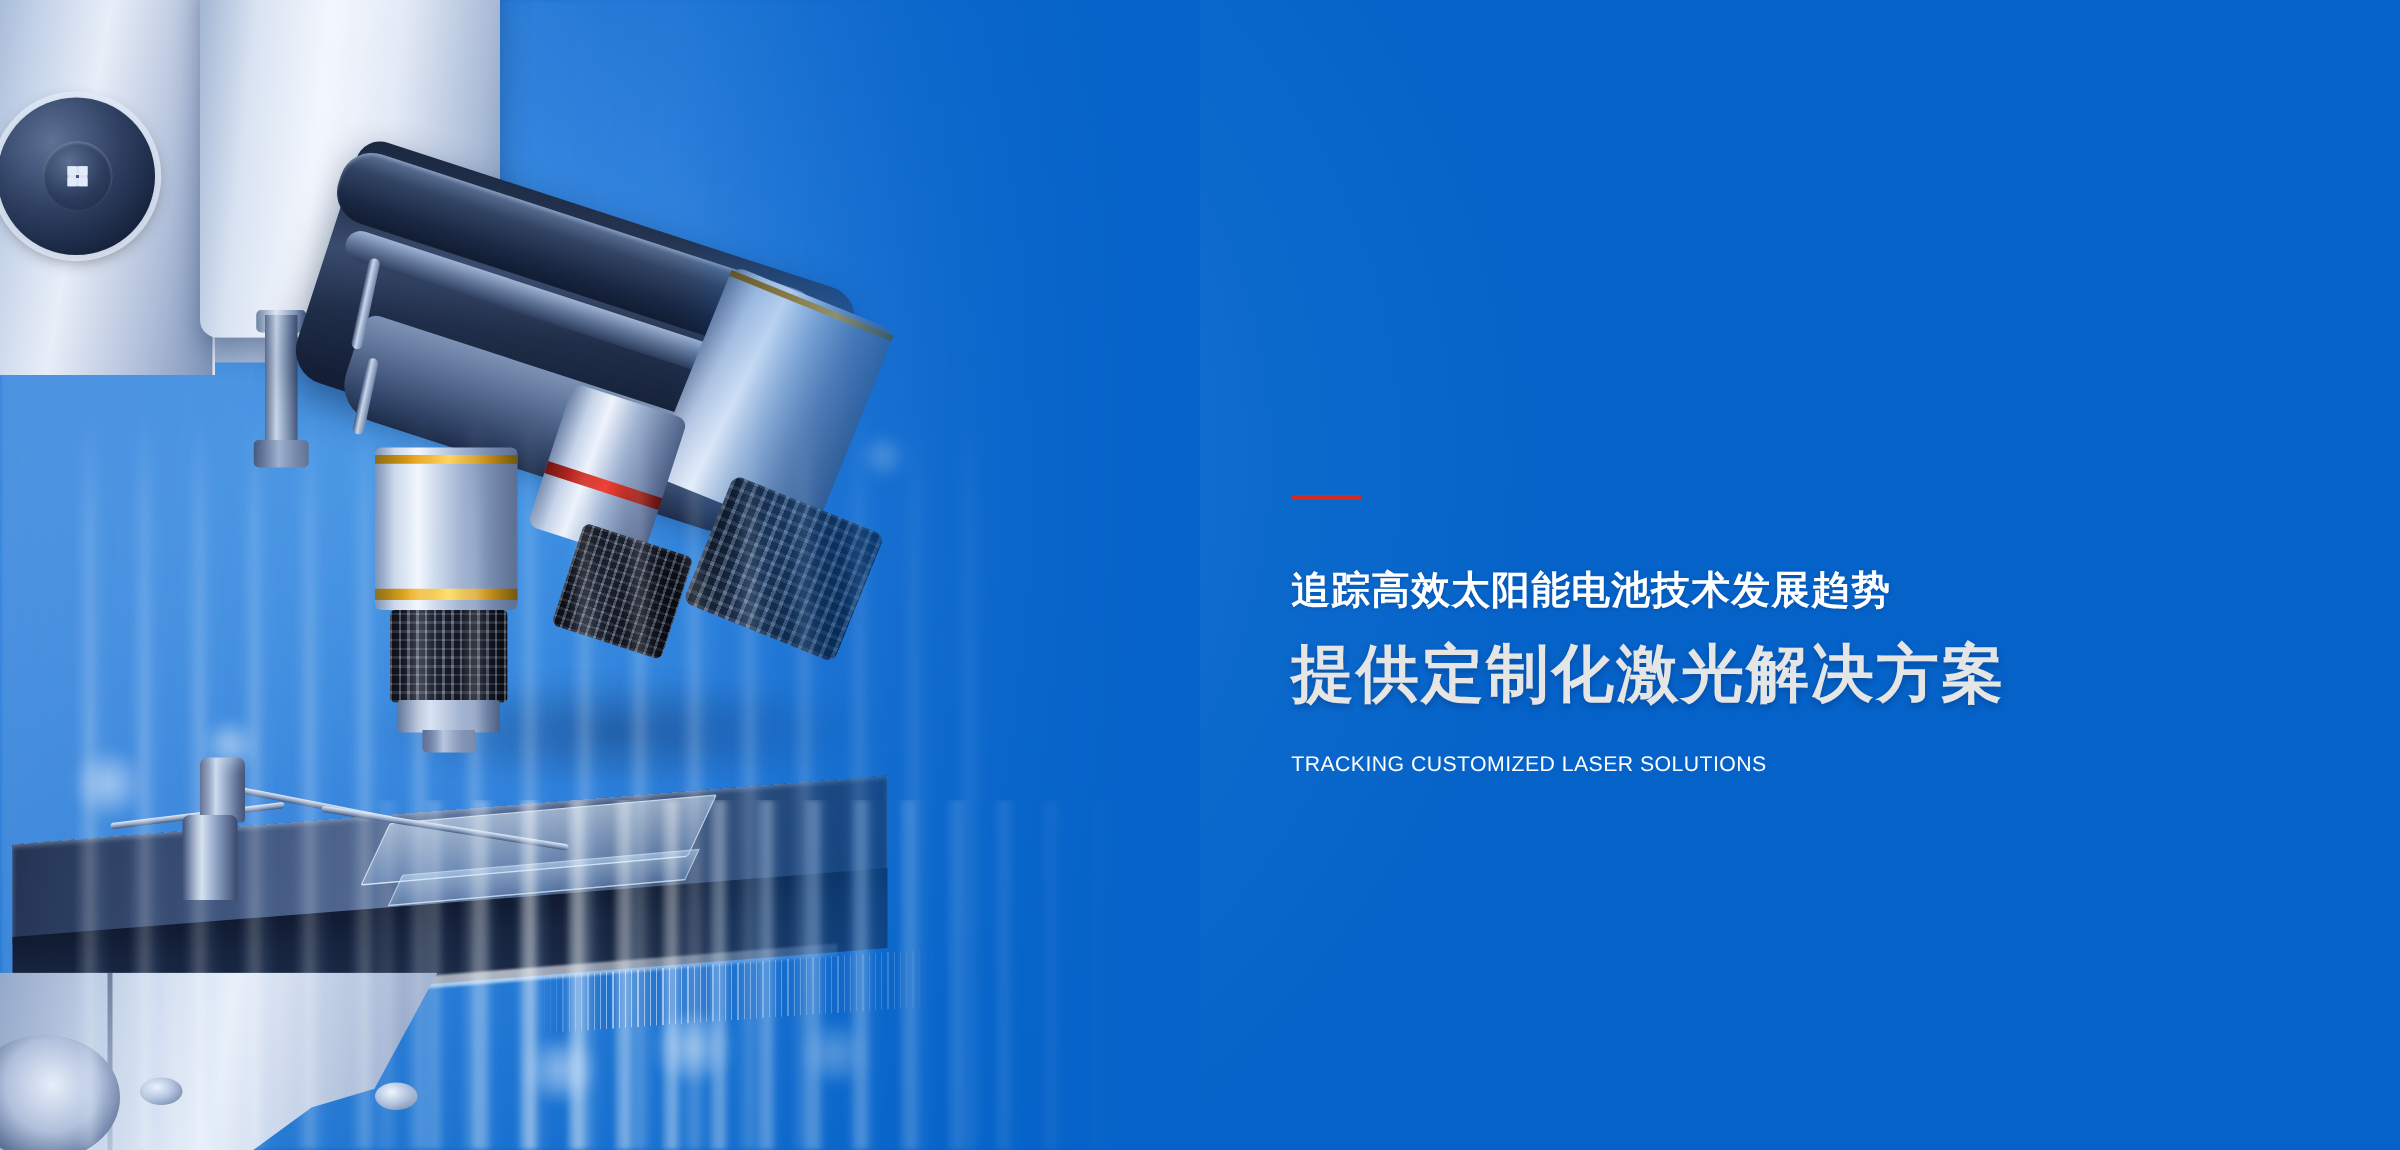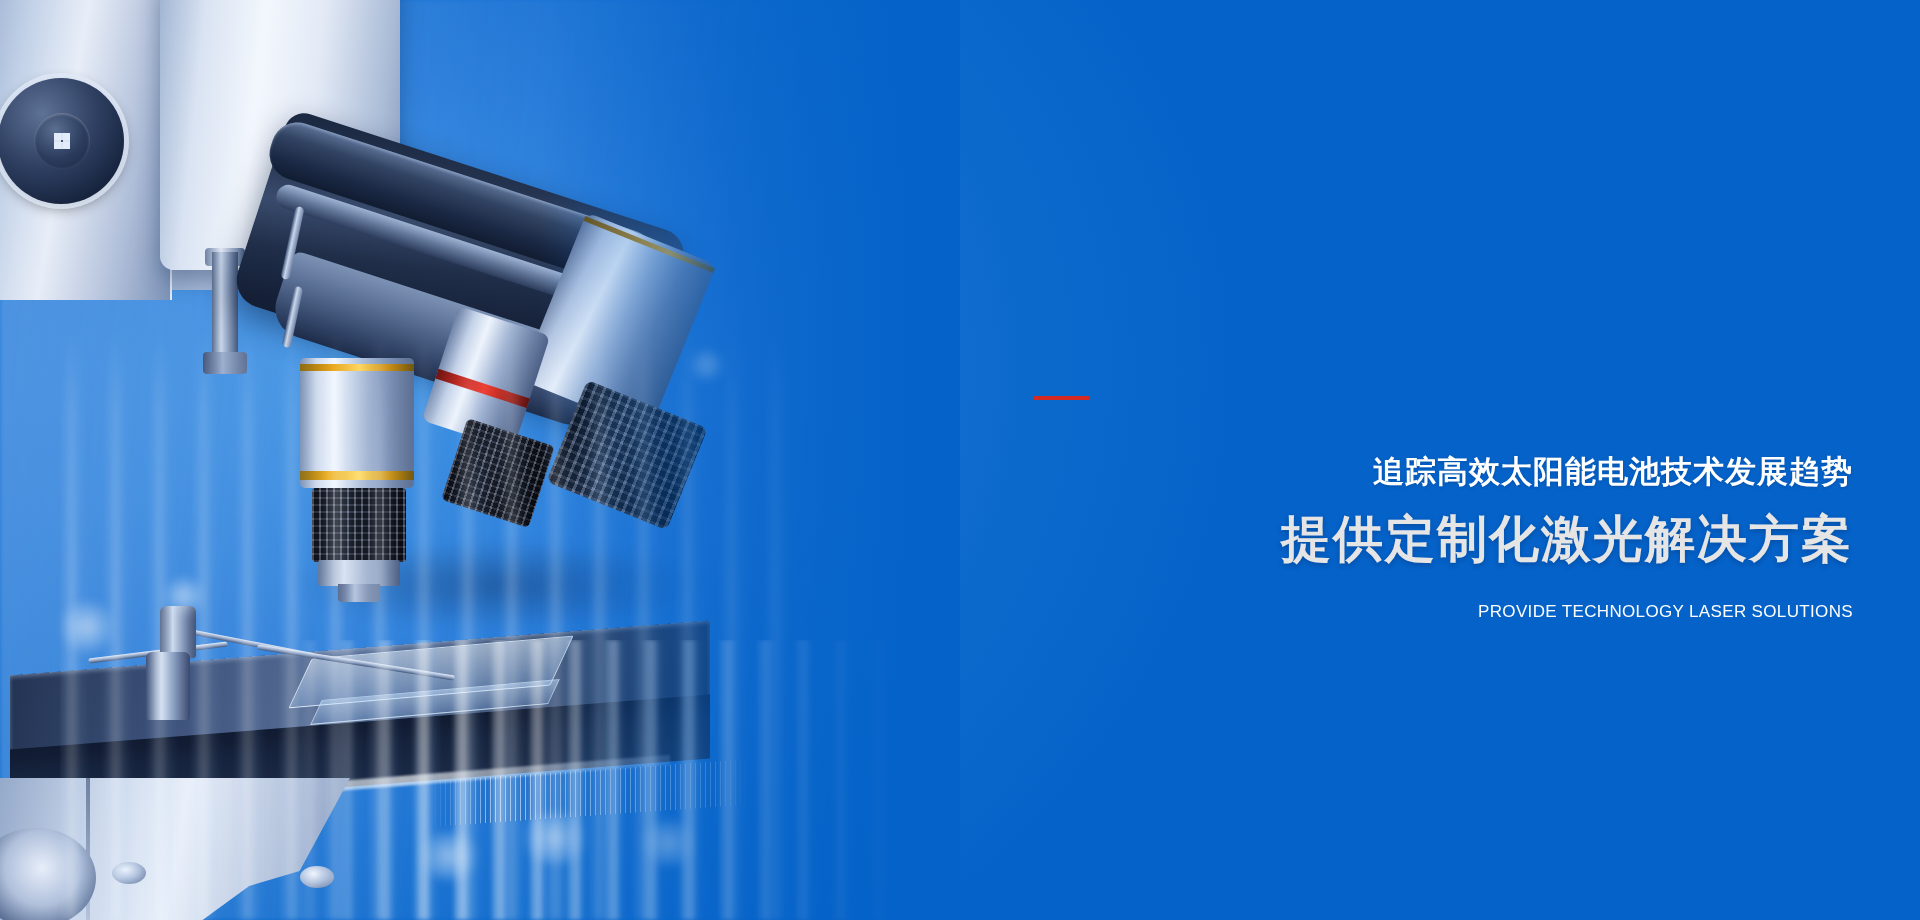--- a/index.html
+++ b/index.html
@@ -7,21 +7,20 @@
     padding: 0;
     background: #0562C8;
   }
   .stage {
     position: relative;
     width: 1920px;
     height: 920px;
     overflow: hidden;
     font-family: "Liberation Sans", "DejaVu Sans", sans-serif;
     background: #0562C8;
-    text-align: right;
   }
 
   
   .bg-base {
     position: absolute;
     inset: 0;
     background:
       radial-gradient(ellipse 1100px 900px at 18% 40%, #3d92e4 0%, #2278d8 34%, #0c69cc 62%, #0562c8 82%),
       linear-gradient(100deg, #2a84dd 0%, #1570d2 30%, #0562c8 58%, #0562c8 100%);
   }
@@ -436,16 +435,16 @@
   <div class="bokeh" style="left:520px; top:812px; width:70px; height:52px;"></div>
   <div class="bokeh" style="left:640px; top:820px; width:58px; height:46px;"></div>
   <div class="bokeh" style="left:690px; top:348px; width:34px; height:34px;"></div>
 
   <div class="photo-fade"></div>
 
   <div class="copy">
     <div class="accent-line"></div>
     <div class="subhead-cn">追踪高效太阳能电池技术发展趋势</div>
     <div class="headline-cn">提供定制化激光解决方案</div>
-    <div class="sub-en">PROVIDE TECHNOLOGY LASER SOLUTIONS</div>
+    <div class="sub-en">TRACKING CUSTOMIZED LASER SOLUTIONS</div>
   </div>
 
 </div>
 
 </body></html>

